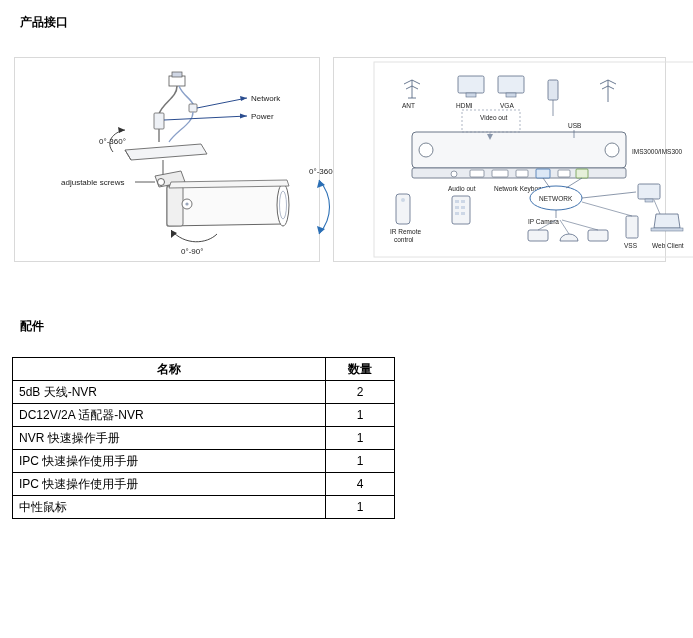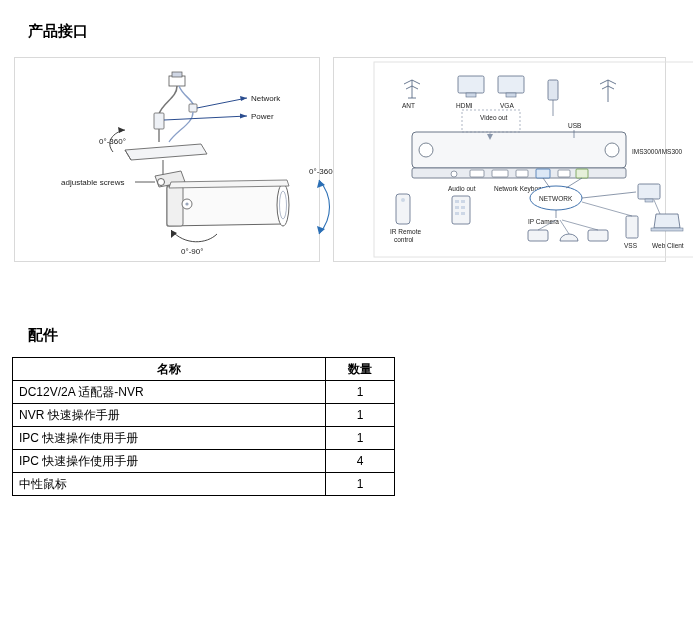--- a/index.html
+++ b/index.html
@@ -15,23 +15,23 @@
     position: relative;
     overflow: hidden;
   }
   .page {
     position: relative;
     width: 693px;
     height: 638px;
   }
   h2.section-title {
     font-family: "Liberation Serif", serif;
-    font-size: 15px;
+    font-size: 12px;
     font-weight: bold;
-    margin: 16px;
+    margin: 8px;
     padding: 0;
     text-align: center;
   }
   #title-interfaces {
     position: absolute;
     left: 12px;
     top: 6px;
   }
   #title-accessories {
     position: absolute;
@@ -277,20 +277,24 @@
 
   <table class="accessories">
     <thead>
       <tr>
         <th>名称</th>
         <th class="qty-head">数量</th>
       </tr>
     </thead>
     <tbody id="accessories-body">
         <tr>
+          <td class="name-cell">5dB 天线-NVR</td>
+          <td class="qty-cell">2</td>
+        </tr>
+        <tr>
           <td class="name-cell">DC12V/2A 适配器-NVR</td>
           <td class="qty-cell">1</td>
         </tr>
         <tr>
           <td class="name-cell">NVR 快速操作手册</td>
           <td class="qty-cell">1</td>
         </tr>
         <tr>
           <td class="name-cell">IPC 快速操作使用手册</td>
           <td class="qty-cell">1</td>

